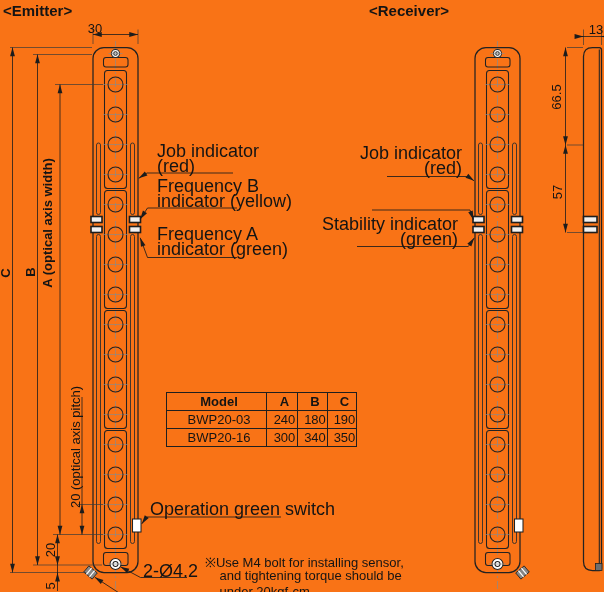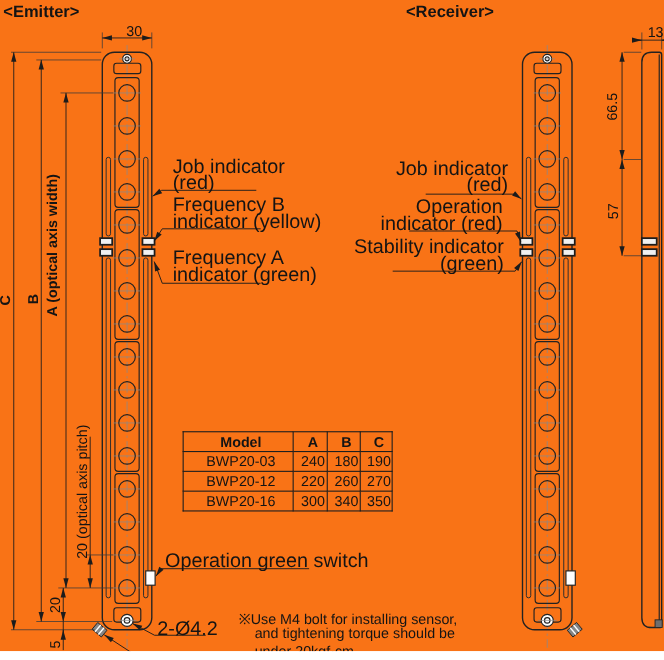--- a/index.html
+++ b/index.html
@@ -6,21 +6,21 @@
   .stage { position:relative; width:604px; height:592px; background:#f97316; overflow:hidden;
            font-family:"Liberation Sans", sans-serif; color:#141414; }
   .stage svg { position:absolute; left:0; top:0; }
   .title { position:absolute; font-size:15px; font-weight:bold; white-space:nowrap; }
   .lbl { position:absolute; font-size:18px; line-height:15.2px; white-space:pre-line; }
   .lbl.r { text-align:right; }
   .vlabel { position:absolute; font-size:13px; white-space:nowrap;
             transform:translate(-50%,-50%) rotate(-90deg); }
   .b { font-weight:bold; }
   .dimnum { position:absolute; font-size:13px; text-align:center; white-space:nowrap; }
-  .note-line { position:absolute; font-size:13px; white-space:nowrap;margin-left:12px; }
+  .note-line { position:absolute; font-size:13px; white-space:nowrap; }
   table.spec { position:absolute; left:166px; top:392px; border-collapse:collapse;
                font-size:13px; table-layout:fixed; }
   .spec th, .spec td { border:1.4px solid #1f1f1f; padding:0 0 0 5px; height:17.1px;
                        text-align:center; vertical-align:middle; overflow:hidden; }
   .spec th { font-weight:bold; }
   
   .ol   { fill:none; stroke:#222; stroke-width:1.25; }
   .th1  { fill:none; stroke:#222; stroke-width:1.05; }
   .slot { fill:none; stroke:#2e2e2e; stroke-width:0.9; }
   .cl   { fill:none; stroke:#8a8a8a; stroke-width:0.7; stroke-dasharray:10 3 2 3; }
@@ -167,21 +167,21 @@
       <path class="ldr" d="M187,596.5 H124.5 L94.8,577.2" marker-end="url(#ar)"></path>
       <path class="ldr" d="M387,176.5 H468 L474,180.8" marker-end="url(#ar)"></path>
       <path class="ldr" d="M372,210 H470 L473.4,219.6" marker-end="url(#ar)"></path>
       <path class="ldr" d="M357,246.5 H468.3 L474.3,237.9" marker-end="url(#ar)"></path>
     </g>
   </svg>
 
   <div class="title" style="left:3px; top:2px;">&lt;Emitter&gt;</div>
   <div class="title" style="left:369px; top:2px;">&lt;Receiver&gt;</div>
 
-  <div class="dimnum" style="left:110px; top:21px; width:24px;">30</div>
+  <div class="dimnum" style="left:83px; top:21px; width:24px;">30</div>
   <div class="dimnum" style="left:584px; top:22px; width:24px;">13</div>
 
   <div class="vlabel b" style="left:4.5px; top:273px;">C</div>
   <div class="vlabel b" style="left:29.5px; top:272px;">B</div>
   <div class="vlabel b" style="left:47px; top:223px;">A (optical axis width)</div>
   <div class="vlabel" style="left:75px; top:447px;">20 (optical axis pitch)</div>
   <div class="vlabel" style="left:50px; top:550px;">20</div>
   <div class="vlabel" style="left:49.5px; top:586px;">5</div>
   <div class="vlabel" style="left:555.5px; top:97px;">66.5</div>
   <div class="vlabel" style="left:556.5px; top:192px;">57</div>
@@ -191,22 +191,20 @@
   <div class="lbl" style="left:157px; top:178.5px;">Frequency B
 indicator (yellow)</div>
   <div class="lbl" style="left:157px; top:227px;">Frequency A
 indicator (green)</div>
   <div class="lbl" style="left:150px; top:501.5px;">Operation green switch</div>
   <div class="lbl" style="left:143px; top:563.5px;">2-Ø4.2</div>
   <div class="lbl" style="left:123px; top:608px;margin-top:25px;">Ø3.5, 3m</div>
 
   <div class="lbl r" style="right:142px; top:145.5px;">Job indicator
 (red)</div>
-  <div class="lbl r" style="right:147px; top:180.5px;">Operation
-indicator (red)</div>
   <div class="lbl r" style="right:146px; top:217px;">Stability indicator
 (green)</div>
 
   <div class="note-line" style="left:205px; top:552.5px;">※Use M4 bolt for installing sensor,</div>
   <div class="note-line" style="left:219.5px; top:568px;">and tightening torque should be</div>
   <div class="note-line" style="left:219.5px; top:583.5px;">under 20kgf·cm</div>
 
   <table class="spec">
     <colgroup>
         <col style="width:100px">
@@ -221,26 +219,20 @@
       <th>B</th>
       <th>C</th>
     </tr>
     <tr>
       <td>BWP20-03</td>
       <td>240</td>
       <td>180</td>
       <td>190</td>
     </tr>
     <tr>
-      <td>BWP20-12</td>
-      <td>220</td>
-      <td>260</td>
-      <td>270</td>
-    </tr>
-    <tr>
       <td>BWP20-16</td>
       <td>300</td>
       <td>340</td>
       <td>350</td>
     </tr>
   </tbody>
     </table>
 
 </div>
 

